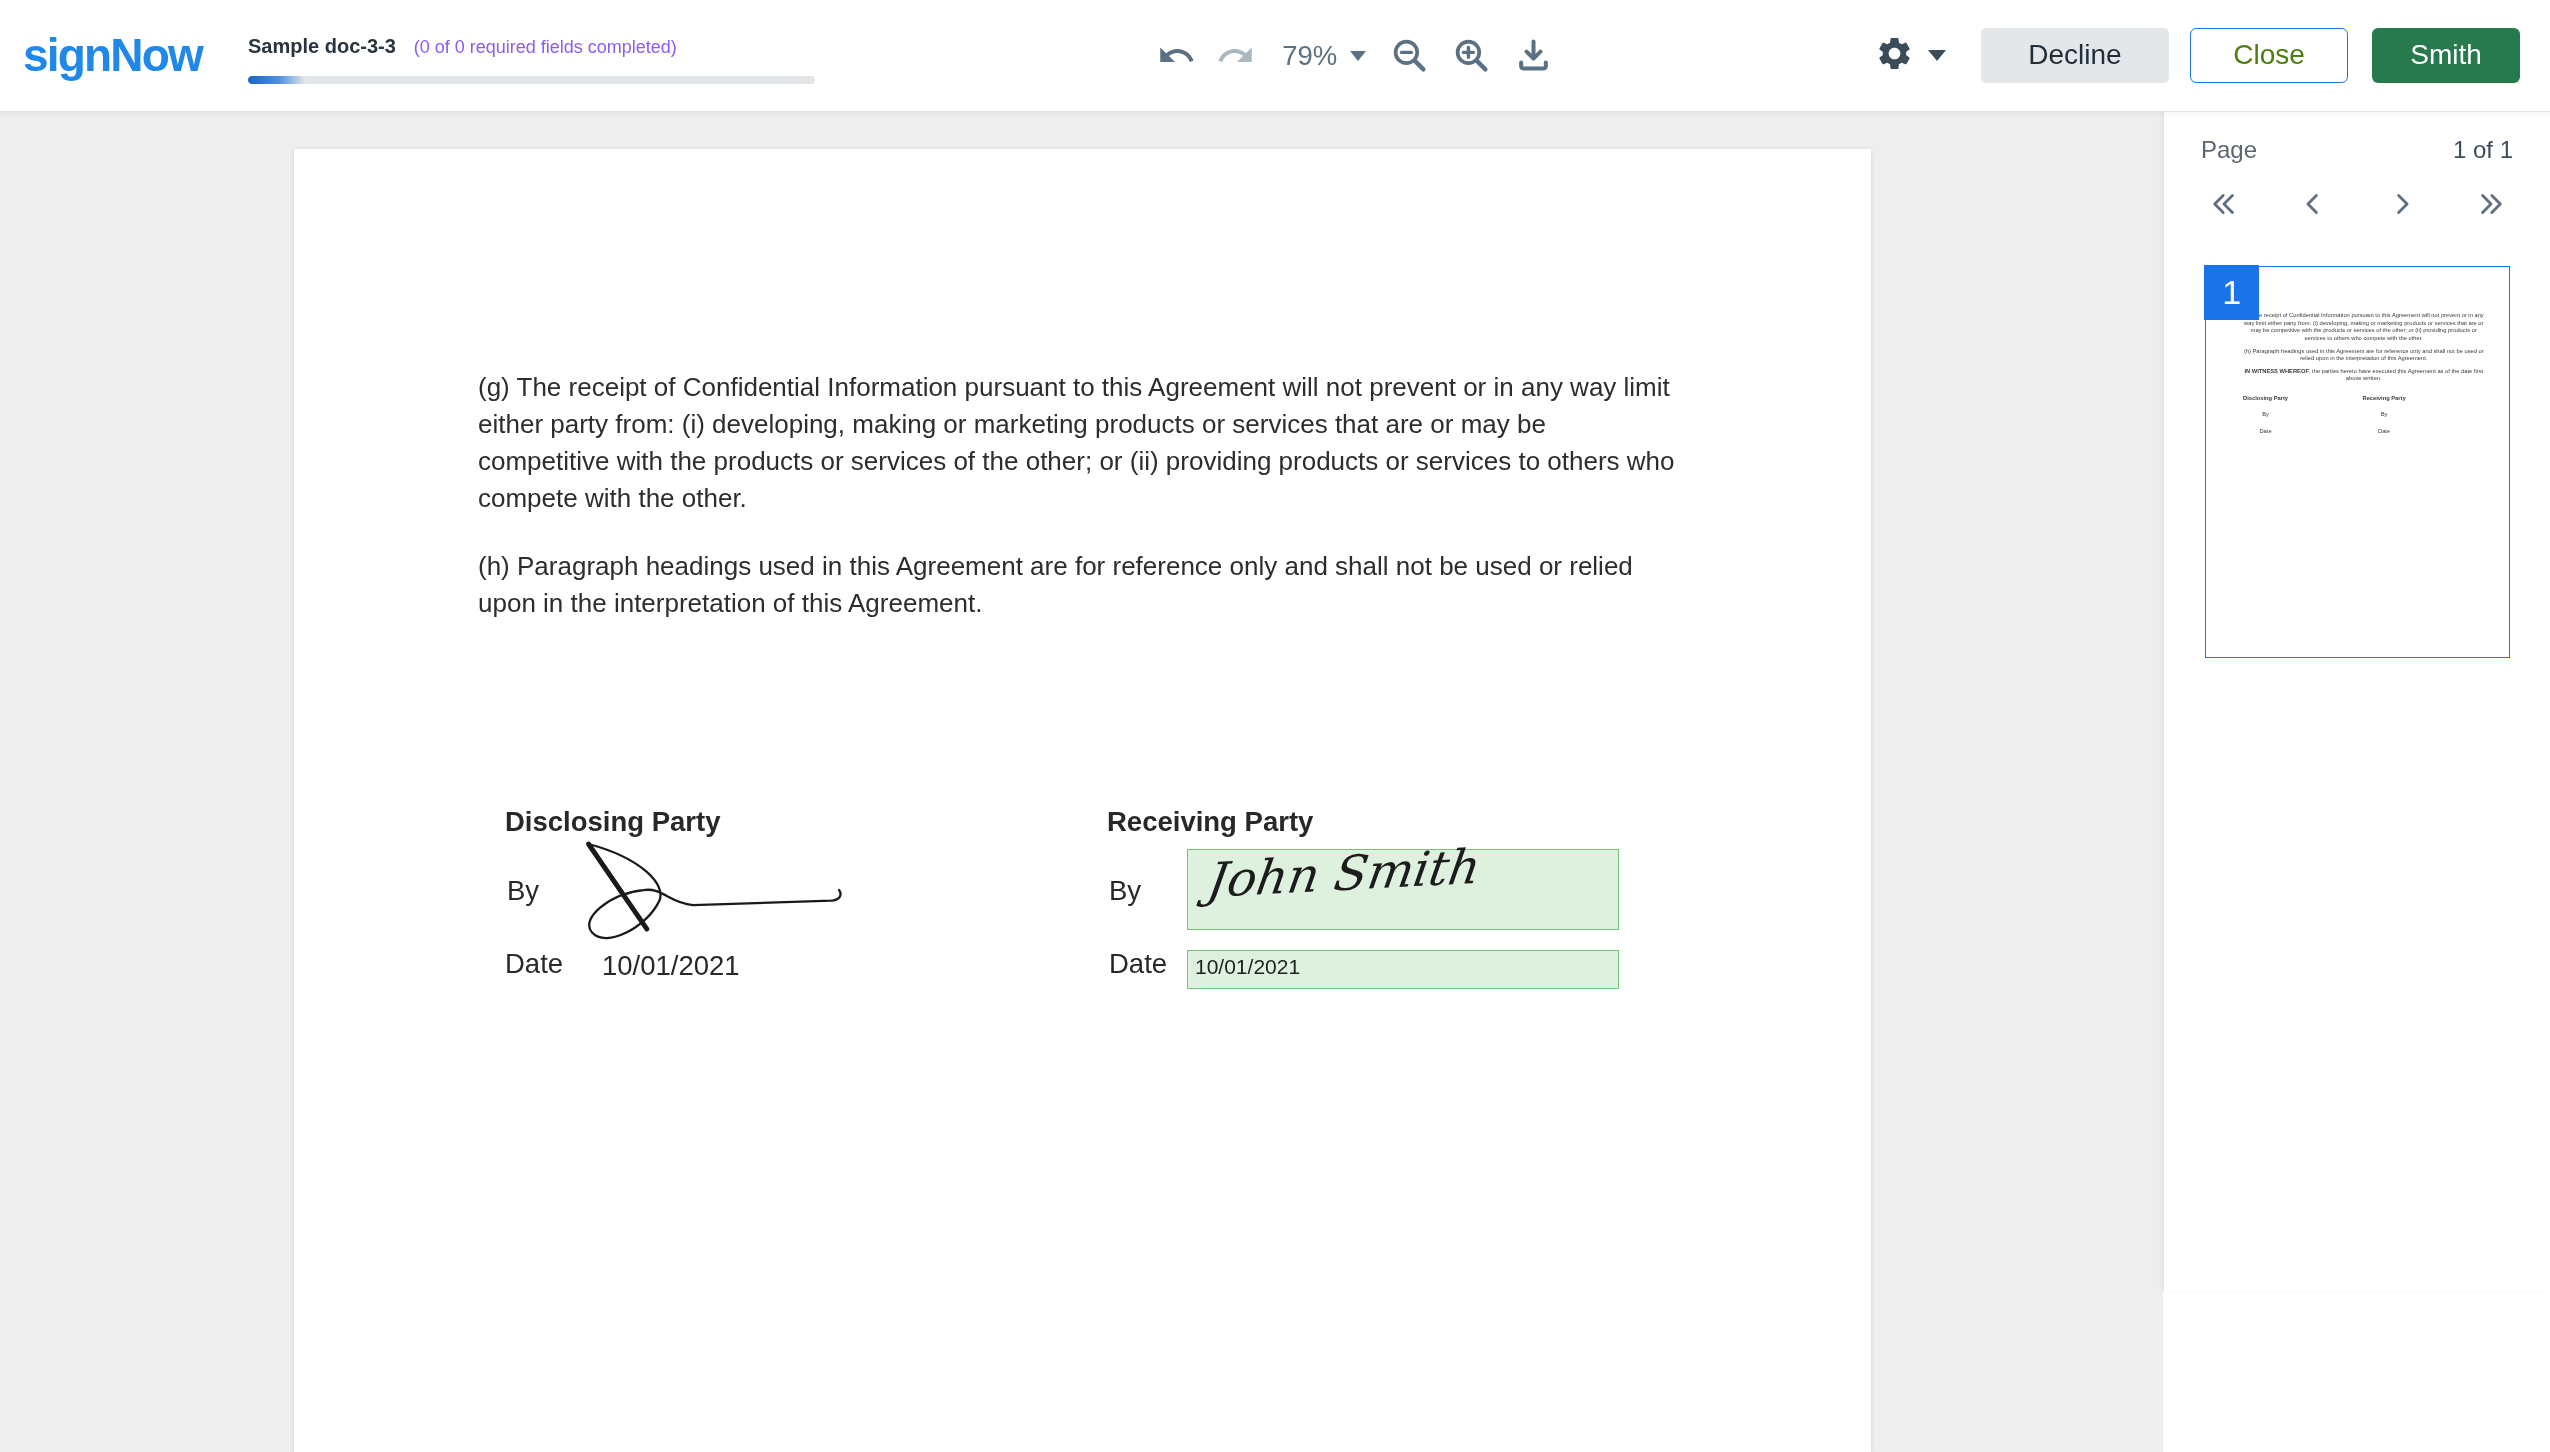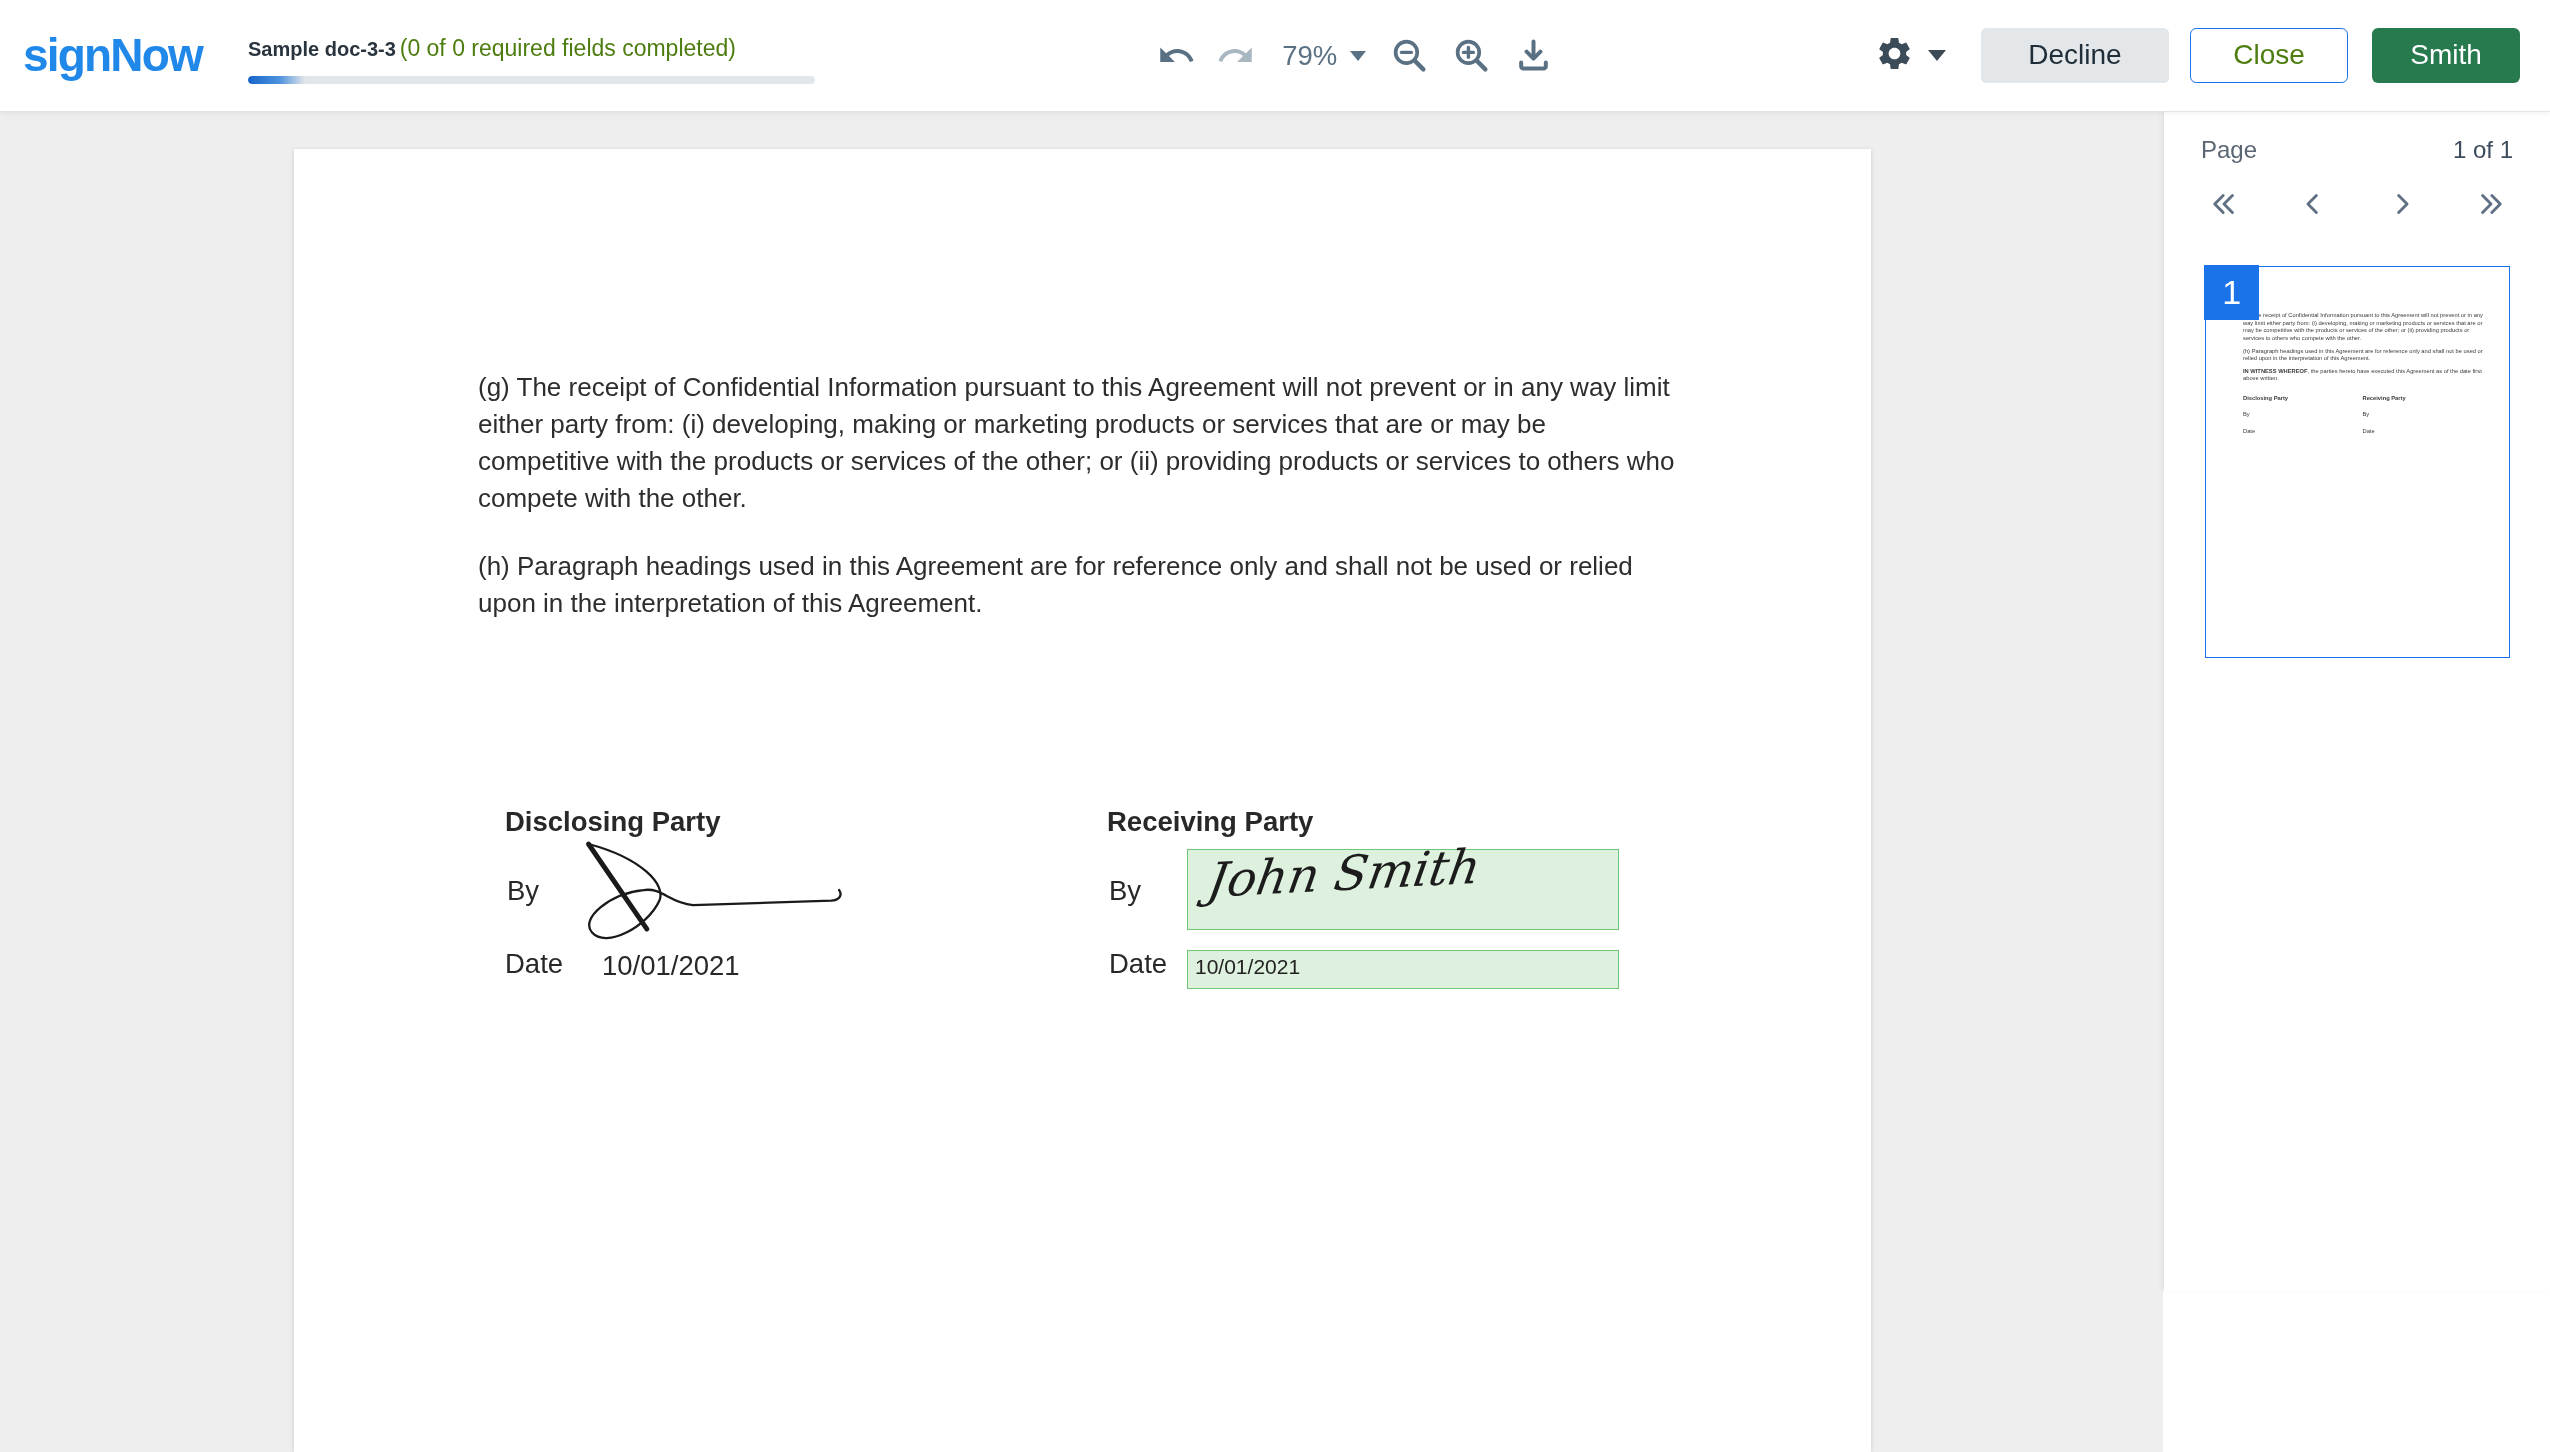--- a/index.html
+++ b/index.html
@@ -11,21 +11,21 @@
   .tabstrip { position:absolute; top:0; left:0; width:2352px; height:6.2px; background:#e9e9e9;
     background-image:repeating-linear-gradient(90deg, transparent 0 129px, #d4d4d4 129px 132px); }
 
   
   .header { position:absolute; top:0; left:0; width:2550px; height:111px; background:#fff;
             box-shadow:0 0.9px 0 #e3e3e3, 0 2.7px 5.3px rgba(0,0,0,.05); z-index:5; }
   .logo { position:absolute; left:23px; top:28px; font-size:46px; font-weight:700;
           color:#2088e9; letter-spacing:-1.8px; }
   .title-wrap { position:absolute; left:248px; top:35px; white-space:nowrap; }
   .doc-title { font-size:20px; color:#29343e; font-weight:700; }
-  .fields-status { font-size:23px; color:#4d7c0f; }
+  .fields-status { font-size:18px; color:#8b5cf6; margin-left:14px; }
   .progress { position:absolute; left:248px; top:76px; width:567px; height:8px;
               background:#e3e6e9; border-radius:4.4px; overflow:hidden; }
   .progress-fill { height:100%; width:57px; border-radius:4.4px;
               background:linear-gradient(90deg,#1565c8 0%, #4d92dd 55%, rgba(120,165,220,0) 100%); }
 
   
   .tools { position:absolute; left:1156px; top:35px; display:flex; align-items:center; }
   .tool-btn { width:41px; height:41px; display:flex; align-items:center; justify-content:center;
               cursor:pointer; background:none; border:none; }
   .tool-btn svg { display:block; }
@@ -63,21 +63,21 @@
   .green-field { position:absolute; background:#def1df; border:1.8px solid #6fc776; }
   .field-sig { left:893px; top:700px; width:432px; height:81px; }
   .field-date { left:893px; top:801px; width:432px; height:39px; }
   .script-sig { position:absolute; left:16px; top:1.8px; font-family:"DejaVu Serif", serif;
                 font-style:italic; font-size:48px; color:#1c1c1c; white-space:nowrap;
                 transform:skewX(-12deg) rotate(-3deg); transform-origin:left bottom; }
   .field-date-text { position:absolute; left:7px; top:3.5px; font-size:21px; color:#222; }
 
   
   .sidebar { position:absolute; top:111px; right:0; width:387px; height:1180px; background:#fff;
-             border-left:0.9px solid #e2e4e7; box-shadow:-1.8px 0 4.4px rgba(0,0,0,.04); }
+             border-left:0.9px solid #e2e4e7; box-shadow:-1.8px 0 4.4px rgba(0,0,0,.04);text-align:center; }
   .sidebar-head { position:absolute; top:25px; left:37px; right:37px; display:flex;
                   justify-content:space-between; }
   .page-label { font-size:24px; color:#5a6673; }
   .page-indicator { font-size:24px; color:#3d4c5c; }
   .pager { position:absolute; top:74px; left:39px; right:39px; display:flex;
            justify-content:space-between; }
   .pager button { background:none; border:none; cursor:pointer; width:41px; height:41px;
                   display:flex; align-items:center; justify-content:center; }
 
   .thumb { position:absolute; left:41px; top:155px; width:305px; height:392px; background:#fff;

